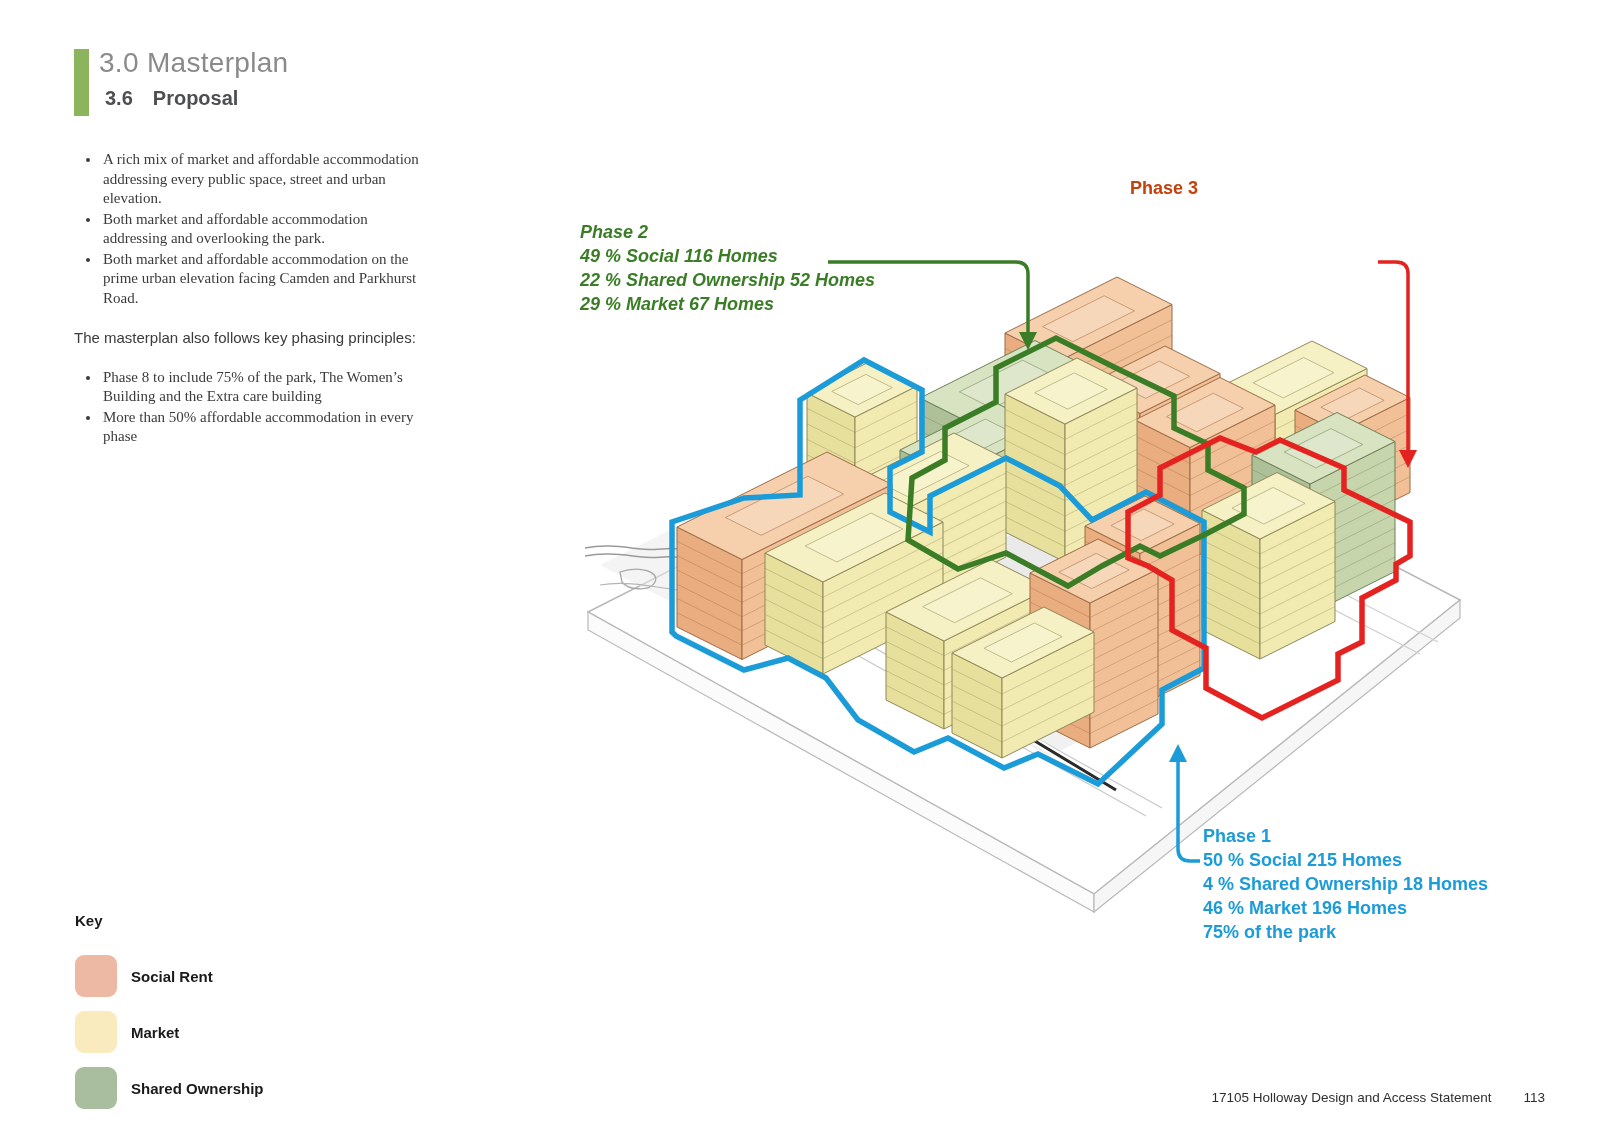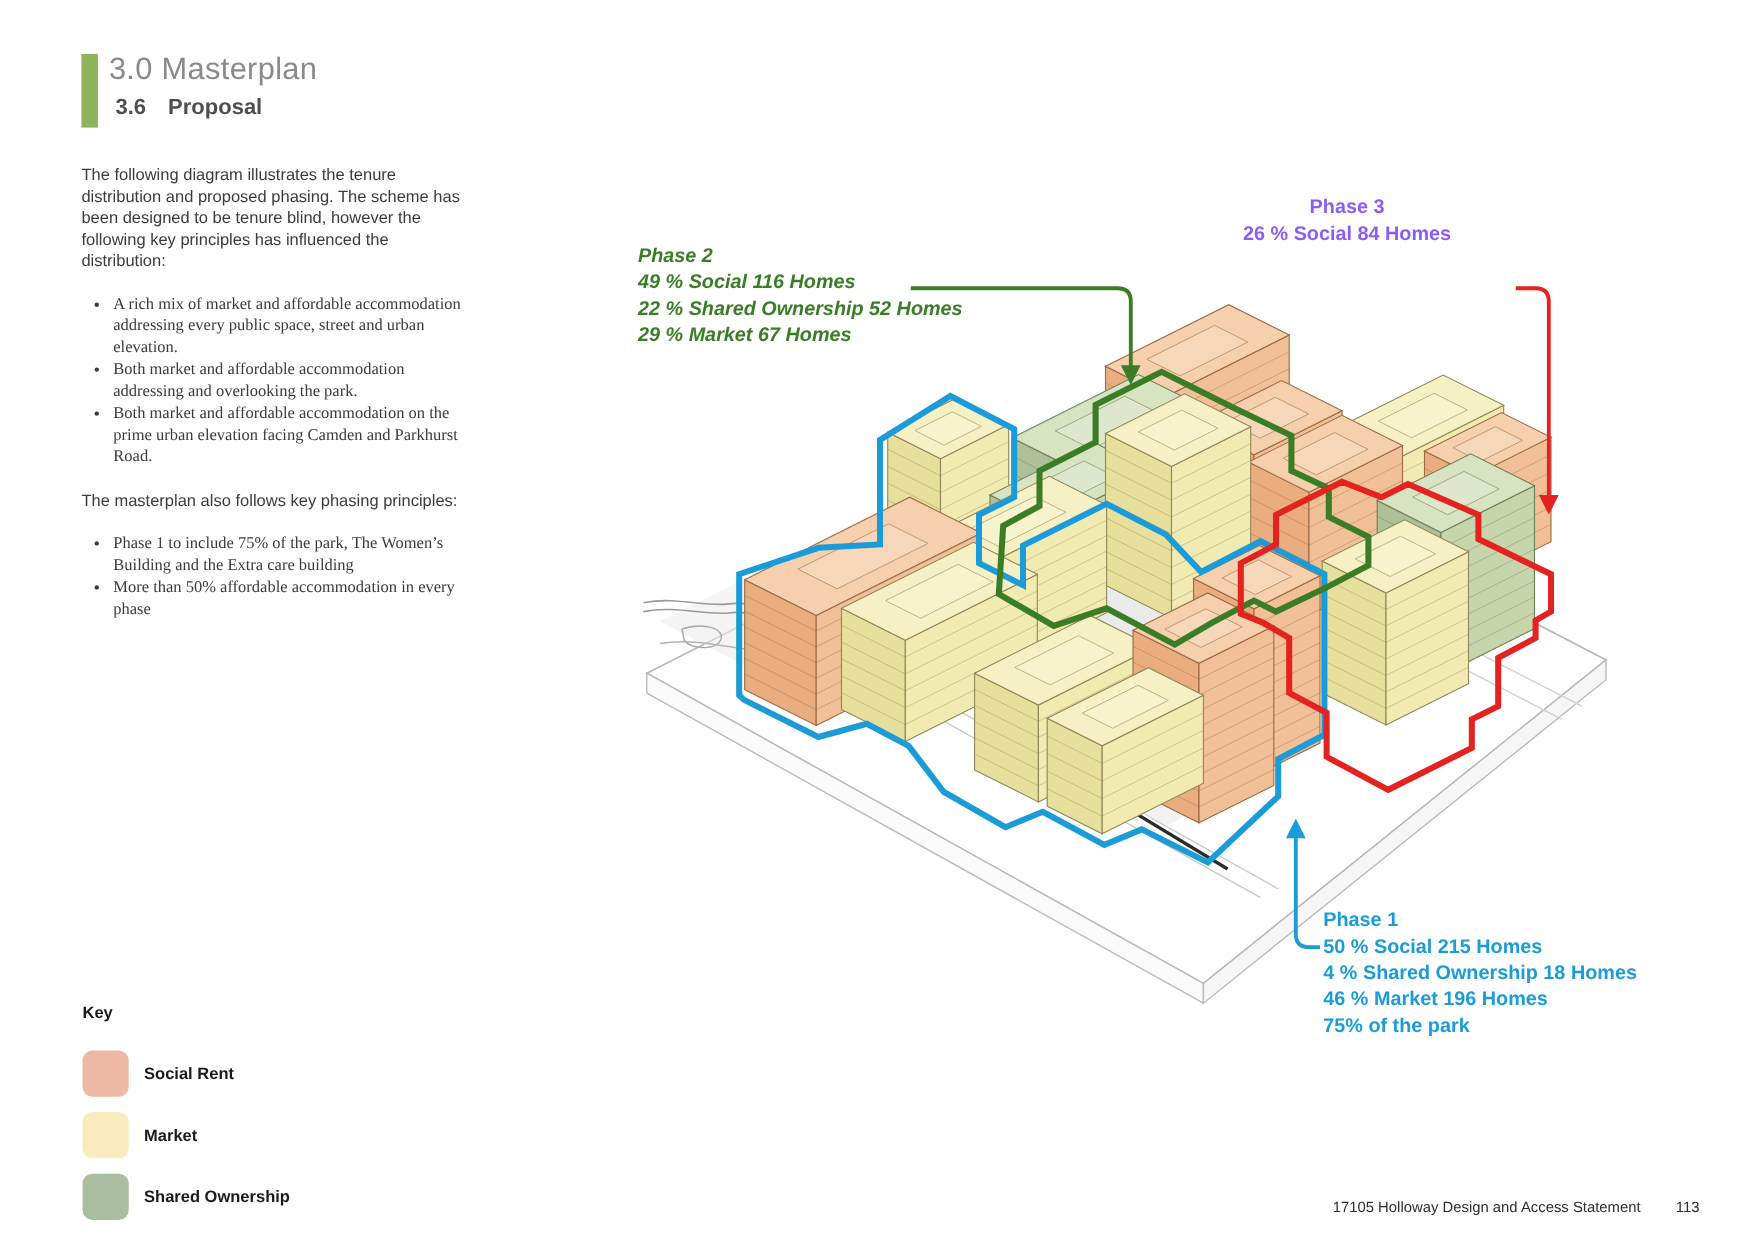--- a/index.html
+++ b/index.html
@@ -11,21 +11,21 @@
   .section-title{position:absolute;left:99px;top:47px;font-size:28px;color:#8a8a8c;letter-spacing:.3px;}
   .subsection{position:absolute;left:105px;top:87px;font-size:20px;font-weight:bold;color:#4d4e50;}
   .subsection .num{margin-right:20px;}
   .doc-text{position:absolute;left:74px;top:150px;width:354px;font-size:15px;line-height:19.5px;color:#3b3b3b;}
   .doc-text p{margin:0 0 20px 0;}
   .doc-text ul{margin:0 0 20px 0;padding-left:27px;font-family:Liberation Serif, serif;}
   .doc-text li{margin:0 0 1px 0;padding-left:2px;}
   .phase-label{position:absolute;font-weight:bold;font-size:18px;line-height:24px;white-space:nowrap;}
   .p1{color:#1b9cd8;}
   .p2{color:#3a7d26;}
-  .p3{color:#8b5cf6;text-align:center;}
+  .p3{color:#c2410c;}
   .key{position:absolute;left:75px;top:912px;}
   .key-title{font-weight:bold;font-size:15px;color:#1a1a1a;margin-bottom:26px;}
   .key-row{display:flex;align-items:center;margin-bottom:14px;}
   .key-swatch{width:42px;height:42px;border-radius:9px;margin-right:14px;}
   .key-label{font-weight:bold;font-size:15px;color:#1a1a1a;}
   .footer{position:absolute;right:55px;bottom:26px;font-size:13.5px;color:#2e2e2e;}
   .footer .pagenum{margin-left:32px;}
   #diagram-svg{position:absolute;left:0;top:0;width:1600px;height:1131px;}
 </style>
 </head>
@@ -403,43 +403,41 @@
   </g>
 </svg>
 
 <div class="section-bar"></div>
 <div class="section-title">3.0 Masterplan</div>
 <div class="subsection">
   <span class="num">3.6</span><span>Proposal</span>
 </div>
 
 <div class="doc-text">
-  <p>The following diagram illustrates the tenure distribution and proposed phasing. The scheme has been designed to be tenure blind, however the following key principles has influenced the distribution:</p>
   <ul>
     <li>A rich mix of market and affordable accommodation addressing every public space, street and urban elevation.</li>
     <li>Both market and affordable accommodation addressing and overlooking the park.</li>
     <li>Both market and affordable accommodation on the prime urban elevation facing Camden and Parkhurst Road.</li>
   </ul>
   <p>The masterplan also follows key phasing principles:</p>
   <ul>
-    <li>Phase 1 to include 75% of the park, The Women’s Building and the Extra care building</li>
+    <li>Phase 8 to include 75% of the park, The Women’s Building and the Extra care building</li>
     <li>More than 50% affordable accommodation in every phase</li>
   </ul>
 </div>
 
 <div class="phase-label p2" style="left:580px;top:220px;font-style:italic;">
   <div>Phase 2</div>
   <div>49 % Social 116 Homes</div>
   <div>22 % Shared Ownership 52 Homes</div>
   <div>29 % Market 67 Homes</div>
 </div>
 
 <div class="phase-label p3" style="left:1130px;top:176px;">
   <div>Phase 3</div>
-  <div>26 % Social 84 Homes</div>
 </div>
 
 <div class="phase-label p1" style="left:1203px;top:824px;">
   <div>Phase 1</div>
   <div>50 % Social 215 Homes</div>
   <div>4 % Shared Ownership 18 Homes</div>
   <div>46 % Market 196 Homes</div>
   <div>75% of the park</div>
 </div>
 

